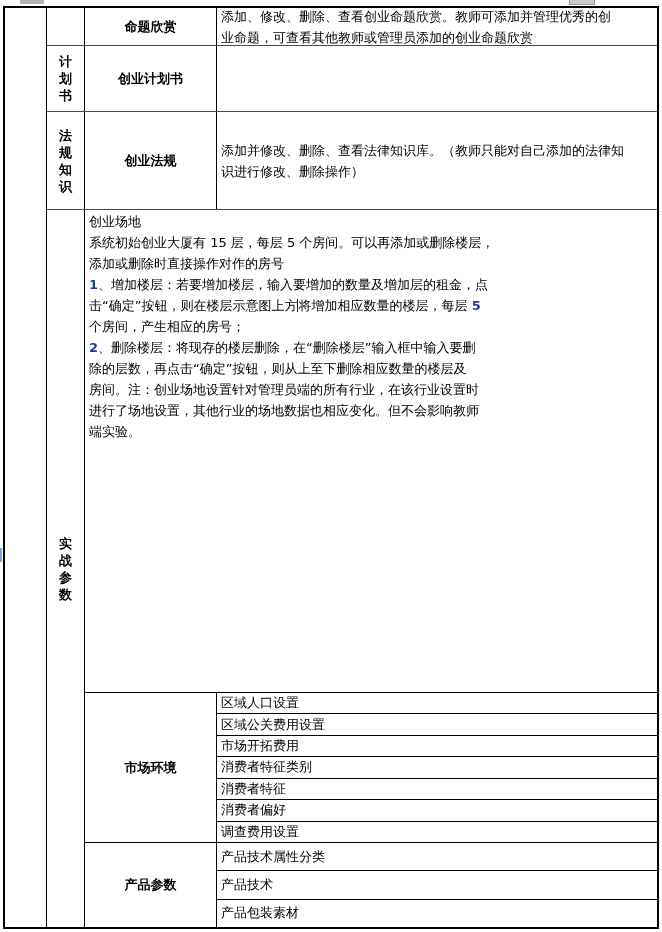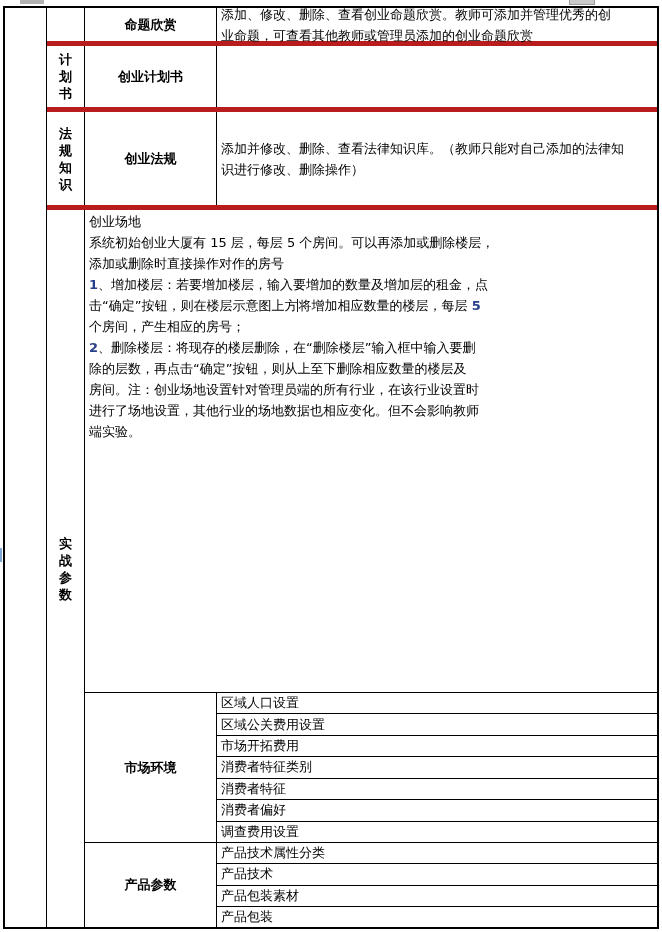--- a/index.html
+++ b/index.html
@@ -19,21 +19,21 @@
   .doc-table {
     position: absolute; left: 3px; top: 6px;
     width: 656px; height: 923px;
     border: 2px solid #000;
     display: flex; flex-direction: row;
     background: #fff;
   }
   .col-empty { width: 42px; border-right: 1px solid #000; }
   .right-part { flex: 1; display: flex; flex-direction: column; }
 
-  .band { display: flex; flex-direction: row; border-bottom: 5px solid #b91c1c; }
+  .band { display: flex; flex-direction: row; border-bottom: 1px solid #b91c1c; }
   .band:last-child { border-bottom: none; }
   .band-1 { height: 38px; }
   .band-2 { height: 66px; }
   .band-3 { height: 98px; }
   .band-4 { flex: 1; }
 
   .side-cell { width: 38px; border-right: 1px solid #000; display: flex; align-items: center; justify-content: center; text-align: center; }
   .side-text { font-weight: bold; font-size: 13px; line-height: 17px; white-space: pre-line; }
 
   .label-cell { width: 132px; border-right: 1px solid #000; display: flex; align-items: center; justify-content: center; text-align: center; }
@@ -182,23 +182,20 @@
           <div class="group-cells">
             <div class="item-row">
                 <span class="item-text">产品技术属性分类</span>
               </div>
             <div class="item-row">
                 <span class="item-text">产品技术</span>
               </div>
             <div class="item-row">
                 <span class="item-text">产品包装素材</span>
               </div>
-            <div class="item-row">
-                <span class="item-text">产品包装</span>
-              </div>
           </div>
         </div>
 
       </div>
     </div>
 
   </div>
 </div>
 
 </body></html>

